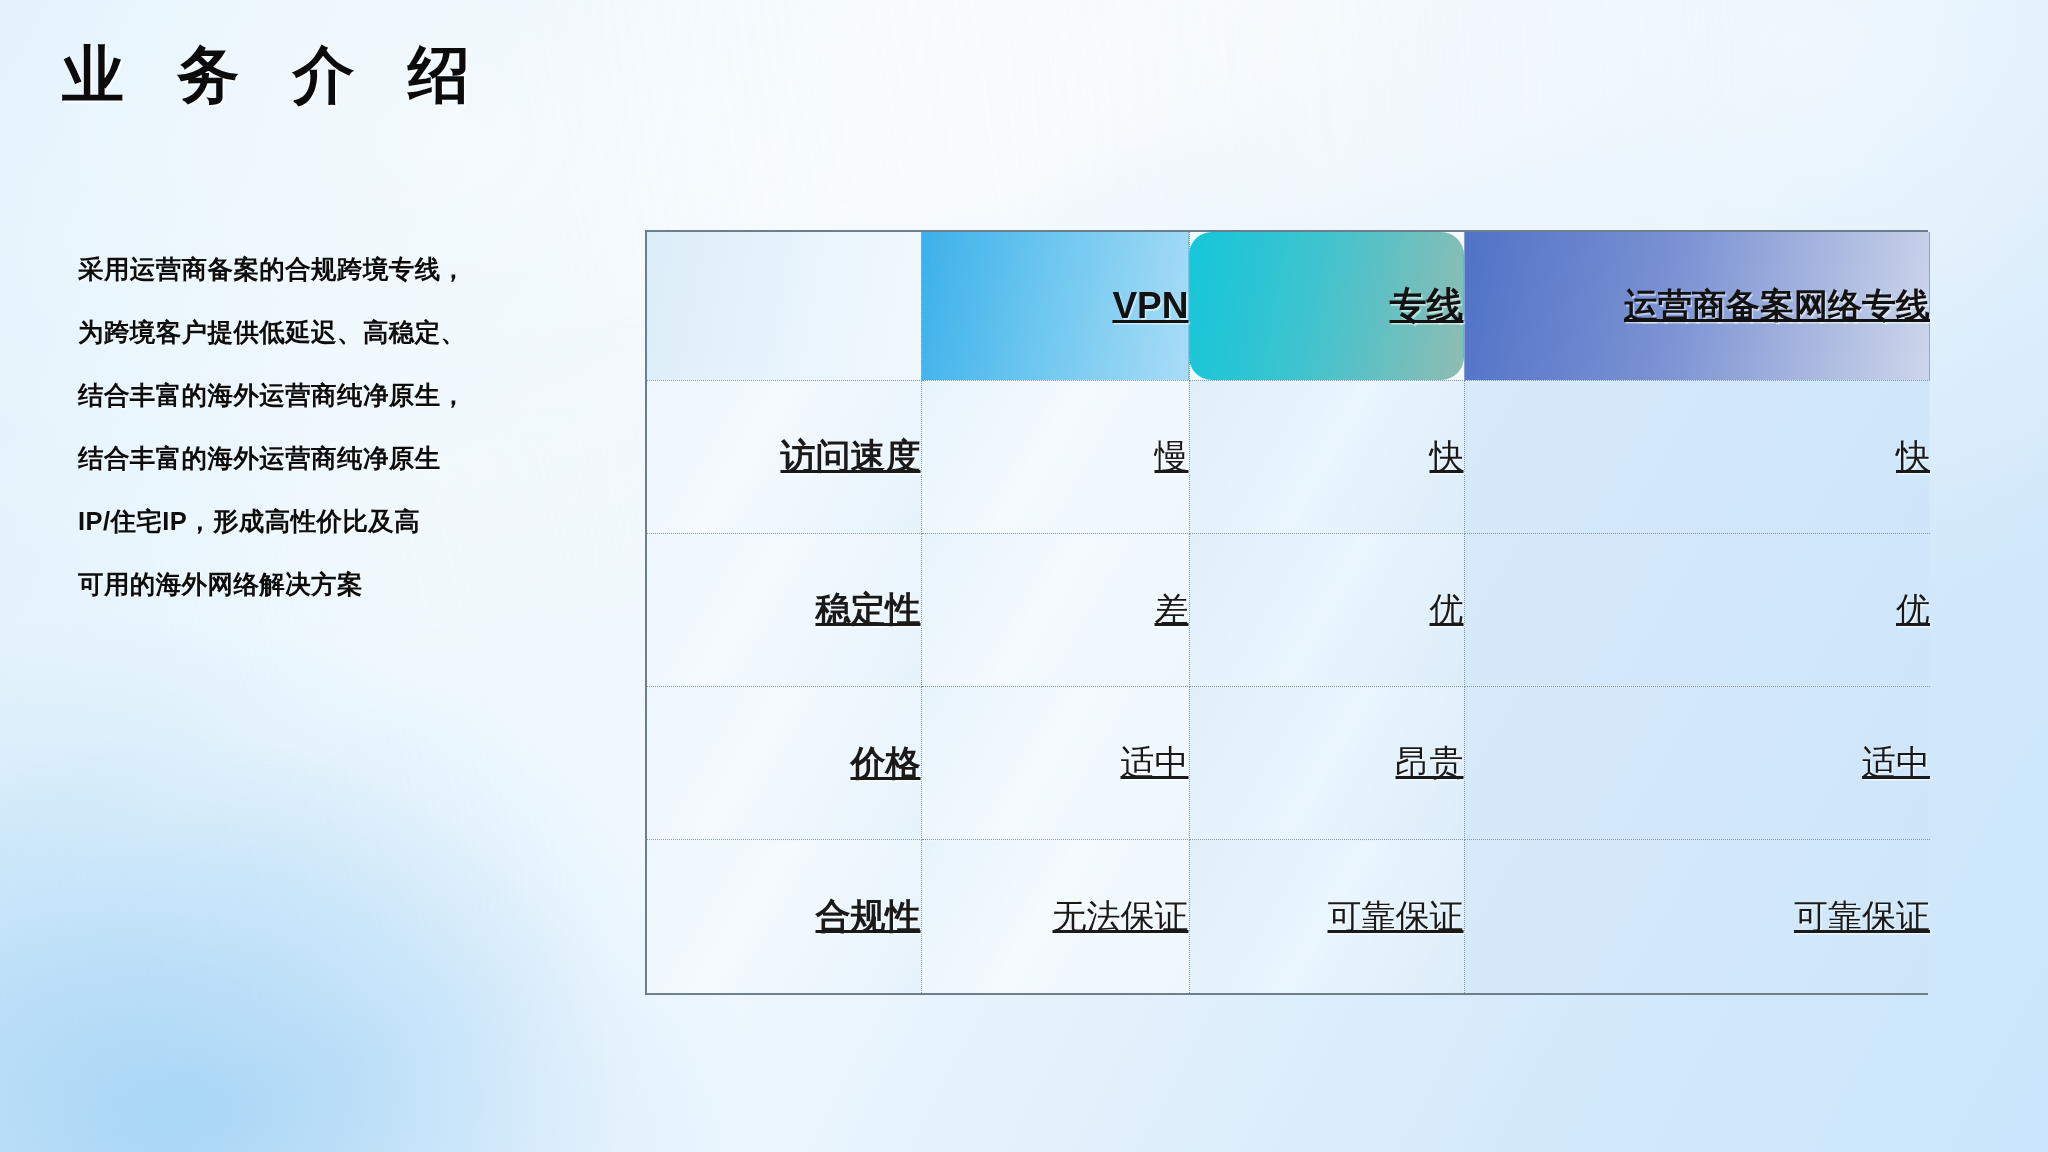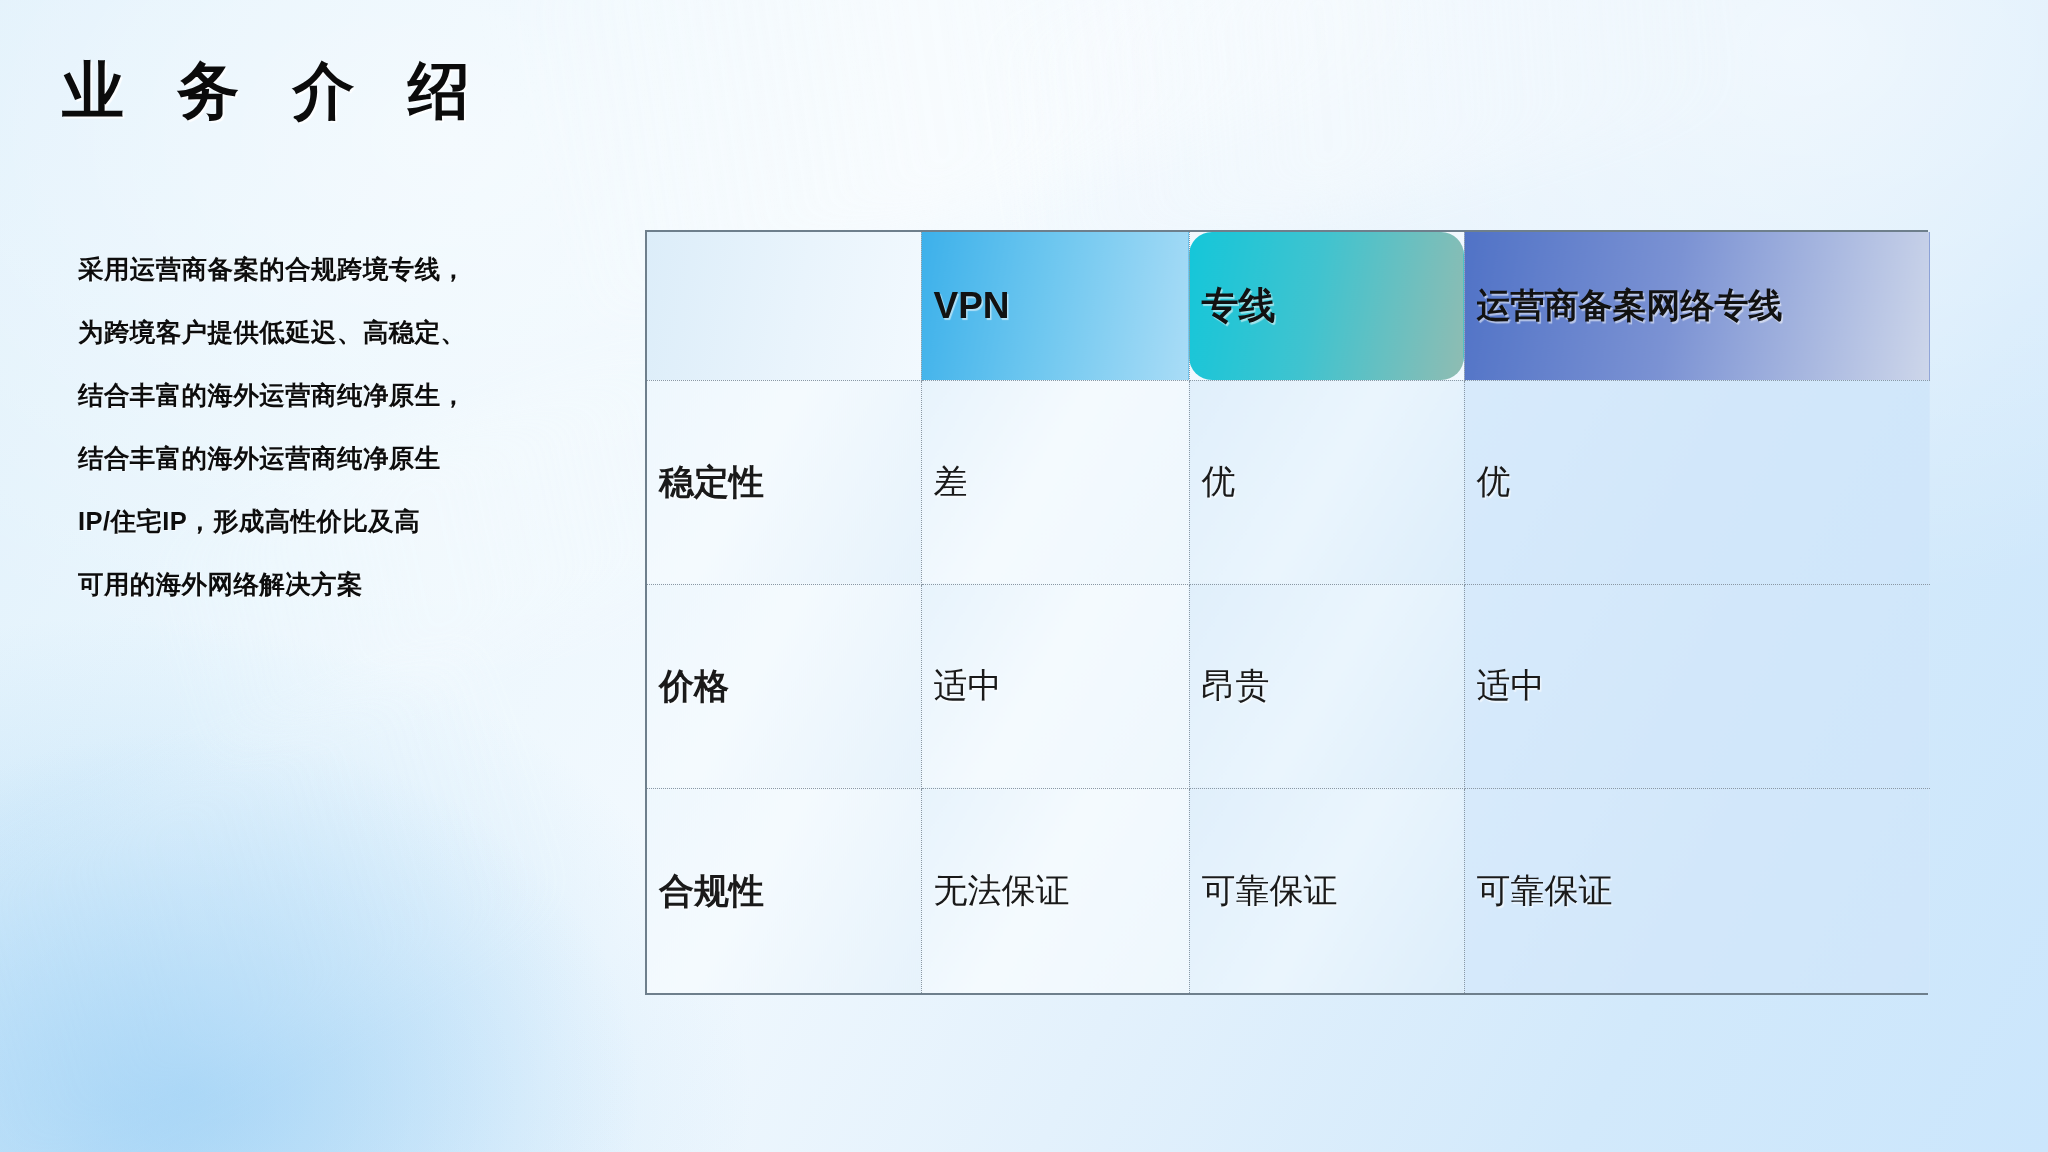--- a/index.html
+++ b/index.html
@@ -44,21 +44,21 @@
     width: 900px;
     height: 720px;
     background: radial-gradient(closest-side, rgba(150,205,245,0.55) 0%, rgba(150,205,245,0.0) 100%);
     pointer-events: none;
   }
 
   
   #page-title {
     position: absolute;
     left: 62px;
-    top: 52px;
+    top: 36px;
     font-size: 62px;
     font-weight: bold;
     letter-spacing: 18px;
     color: #0b0b0b;
     line-height: 1.25;
     text-shadow: 2px 2px 1px rgba(255,255,255,0.85);
     white-space: nowrap;
   }
 
   
@@ -94,26 +94,27 @@
     height: 100%;
     border-collapse: collapse;
     table-layout: fixed;
   }
   #comparison-table col.c0 { width: 274px; }
   #comparison-table col.c1 { width: 268px; }
   #comparison-table col.c2 { width: 275px; }
   #comparison-table col.c3 { width: 466px; }
 
   #comparison-table td, #comparison-table th {
-    padding: 12px;
-    text-align: left;
+    padding: 0;
+    text-align: right;
     vertical-align: middle;
     border-right: 1.5px dotted #8a98a4;
     border-bottom: 1.5px dotted #8a98a4;
     box-sizing: border-box;
+    text-decoration: underline;
   }
   #comparison-table td:last-child, #comparison-table th:last-child { border-right: none; }
   #comparison-table tr:last-child td { border-bottom: none; }
 
   thead tr { height: 148px; }
   tbody tr { height: 123.4px; }
 
   th {
     font-size: 37px;
     font-weight: bold;
@@ -172,20 +173,26 @@
       <thead>
         <tr>
           <th class="h-blank"></th>
           <th class="h-vpn">VPN</th>
           <th class="h-line">专线</th>
           <th class="h-filed">运营商备案网络专线</th>
         </tr>
       </thead>
       <tbody>
         <tr>
+          <td class="rowhead">访问速度</td>
+          <td class="v0">慢</td>
+          <td class="v1">快</td>
+          <td class="v2">快</td>
+        </tr>
+        <tr>
           <td class="rowhead">稳定性</td>
           <td class="v0">差</td>
           <td class="v1">优</td>
           <td class="v2">优</td>
         </tr>
         <tr>
           <td class="rowhead">价格</td>
           <td class="v0">适中</td>
           <td class="v1">昂贵</td>
           <td class="v2">适中</td>

